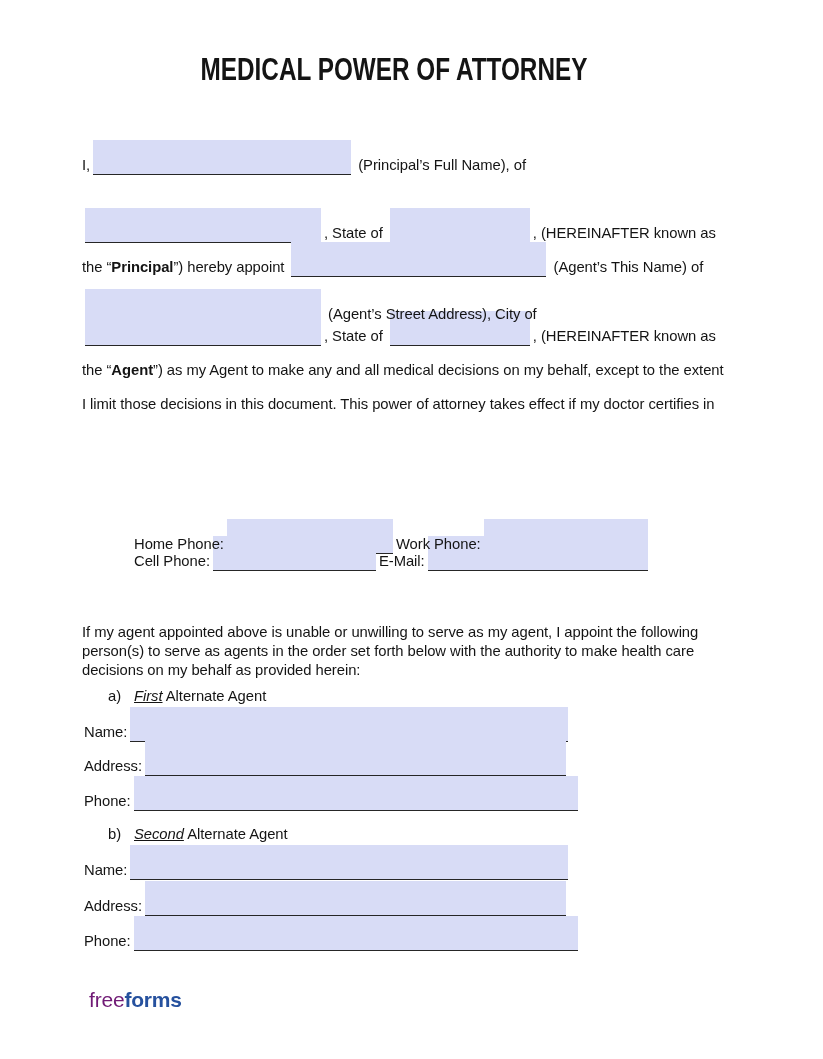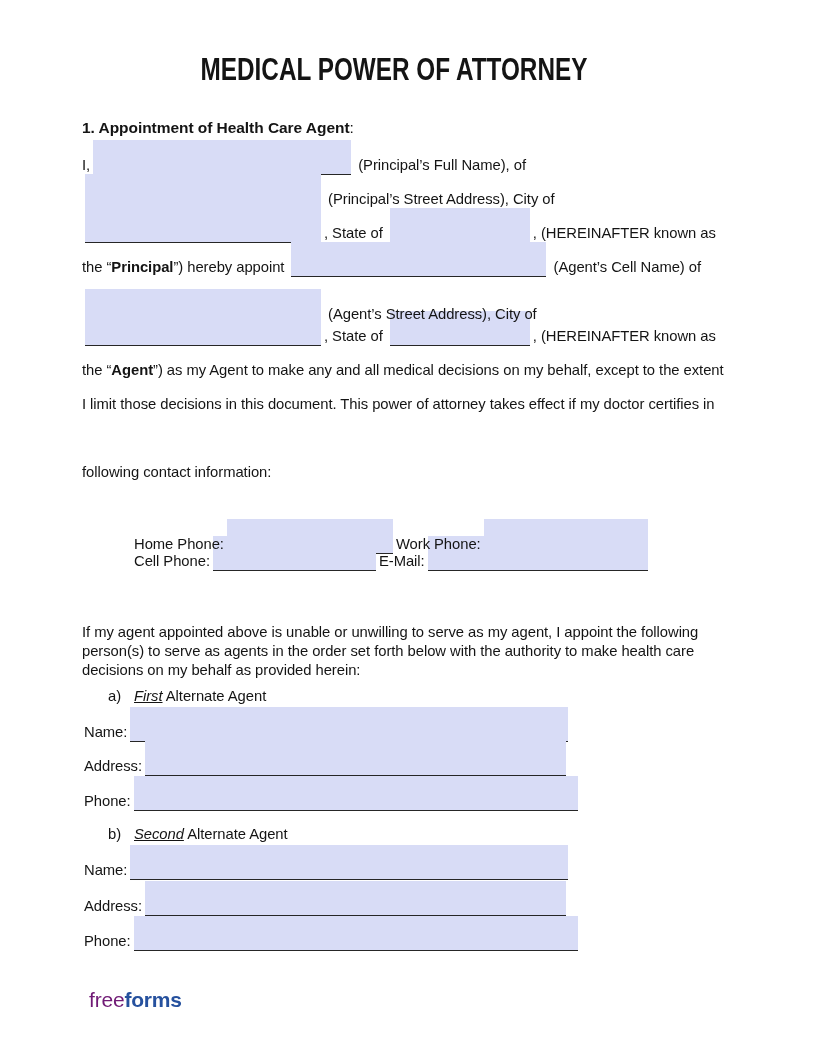--- a/index.html
+++ b/index.html
@@ -39,40 +39,37 @@
   .logo-free{color:#701a75;font-weight:400;}
   .logo-forms{color:#26519e;font-weight:700;}
 </style>
 </head>
 <body>
 
 <div class="page">
 
   <div class="title">MEDICAL POWER OF ATTORNEY</div>
 
-  <div class="line heading" style="top:118px"><span>1. Appointment of Health Care Agent</span><span class="colon">:</span></div>
 
   <div class="line" style="top:155px"><span>I,</span><span class="blank" style="width:258px"></span><span> (Principal’s Full Name), of</span></div>
 
-  <div class="line" style="top:189px"><span class="blank" style="width:236px"></span><span> (Principal’s Street Address), City of</span></div>
 
   <div class="line" style="top:223px"><span class="blank" style="width:236px"></span><span>, State of </span><span class="blank" style="width:140px"></span><span>, (HEREINAFTER known as</span></div>
 
-  <div class="line" style="top:257px"><span>the “</span><span class="b">Principal</span><span>”) hereby appoint </span><span class="blank" style="width:255px"></span><span> (Agent’s Cell Name) of</span></div>
+  <div class="line" style="top:257px"><span>the “</span><span class="b">Principal</span><span>”) hereby appoint </span><span class="blank" style="width:255px"></span><span> (Agent’s This Name) of</span></div>
 
   <div class="line" style="top:304px"><span class="blank" style="width:236px"></span><span> (Agent’s Street Address), City of</span></div>
 
   <div class="line" style="top:326px"><span class="blank" style="width:236px"></span><span>, State of </span><span class="blank" style="width:140px"></span><span>, (HEREINAFTER known as</span></div>
 
   <div class="line" style="top:360px"><span>the “</span><span class="b">Agent</span><span>”) as my Agent to make any and all medical decisions on my behalf, except to the extent</span></div>
 
   <div class="line" style="top:394px">I limit those decisions in this document. This power of attorney takes effect if my doctor certifies in</div>
 
 
-  <div class="line" style="top:462px">following contact information:</div>
 
   <div class="line contact-row" style="top:534px"><span>Home Phone:</span><span class="blank" style="width:166px"></span><span>Work Phone:</span><span class="blank" style="width:164px"></span></div>
 
   <div class="line contact-row" style="top:551px"><span>Cell Phone:</span><span class="blank" style="width:163px"></span><span>E-Mail:</span><span class="blank" style="width:220px"></span></div>
 
 
   <div class="line" style="top:622px">If my agent appointed above is unable or unwilling to serve as my agent, I appoint the following</div>
   <div class="line" style="top:660px">decisions on my behalf as provided herein:</div>
   <div class="line" style="top:641px">person(s) to serve as agents in the order set forth below with the authority to make health care</div>
 

